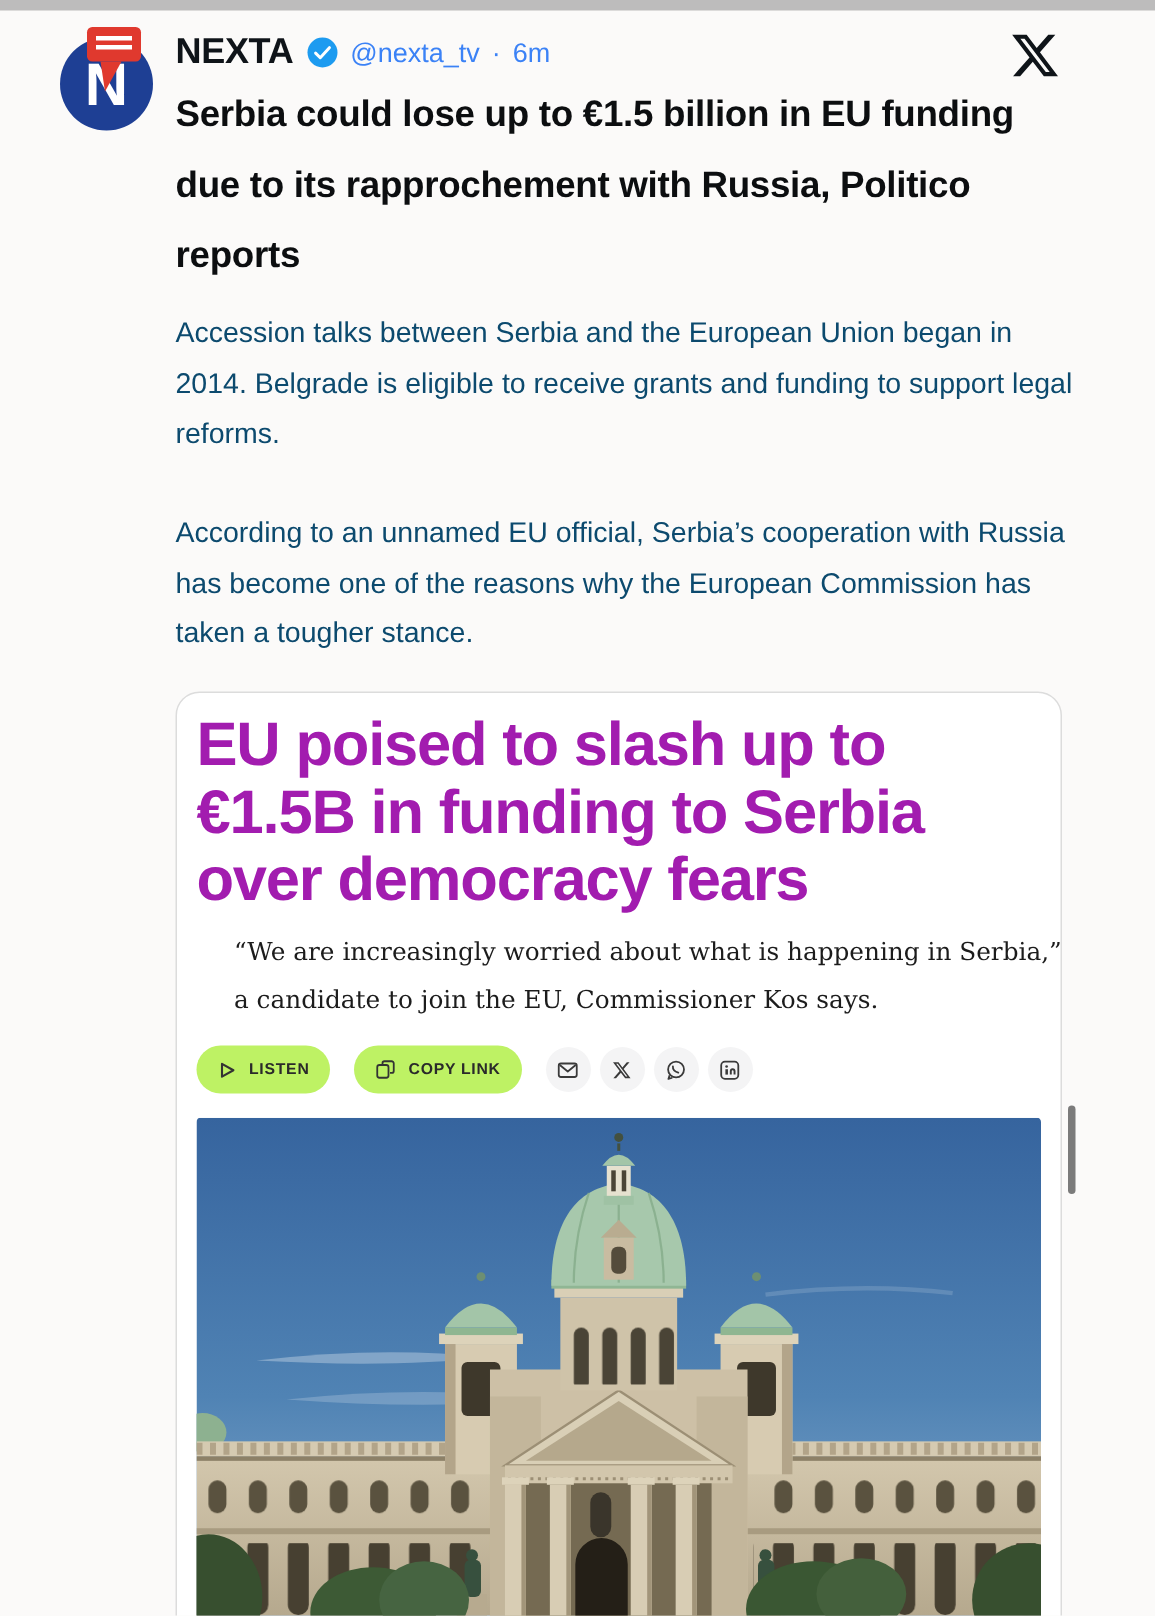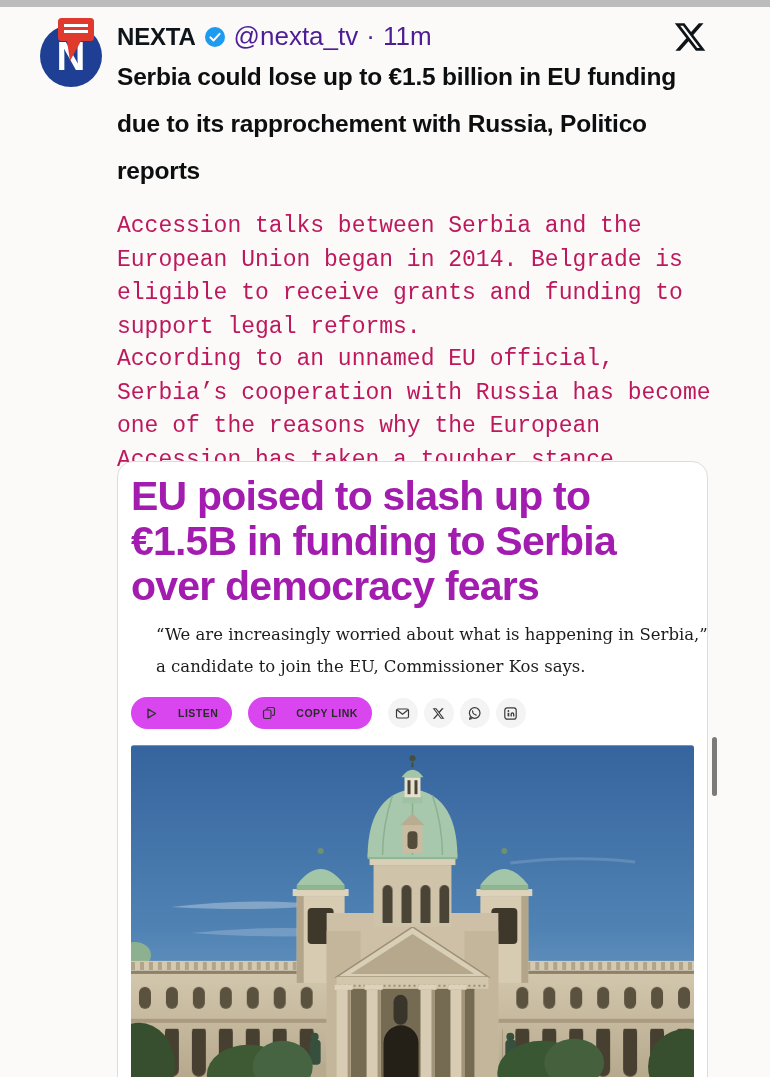--- a/index.html
+++ b/index.html
@@ -6,32 +6,32 @@
   body{
     width:770px;height:1077px;position:relative;overflow:hidden;
     background:#fbfaf9;font-family:"Liberation Sans",sans-serif;
     -webkit-font-smoothing:antialiased;
   }
   .topstrip{position:absolute;top:0;left:0;width:770px;height:7px;background:#bdbcbc;}
   .avatar{position:absolute;left:36px;top:16px;width:70px;height:74px;cursor:pointer;}
   .namerow{position:absolute;left:117px;top:21px;display:flex;align-items:center;gap:8px;white-space:nowrap;}
   .author{font-size:24px;font-weight:700;color:#0f1419;letter-spacing:-0.2px;cursor:pointer;}
   .badge{width:22px;height:22px;display:inline-block;}
-  .handle,.sep,.time{font-size:26px;color:#4c1d95;}
+  .handle,.sep,.time{font-size:18px;color:#3b82f6;}
   .xlogo{position:absolute;left:672px;top:20px;width:36px;height:34px;color:#0f1419;cursor:pointer;}
   .tweet-text{position:absolute;left:117px;top:53px;width:600px;
     font-size:24.5px;font-weight:700;line-height:47px;color:#0c0e10;letter-spacing:-0.2px;}
-  .para{position:absolute;left:117px;width:601px;font-size:23px;line-height:33.5px;color:#be185d;font-family:Liberation Mono, monospace;}
+  .para{position:absolute;left:117px;width:601px;font-size:19px;line-height:33.5px;color:#0c4a6e;}
   .para1{top:187px}.para2{top:320px}
   .card{position:absolute;left:117px;top:461px;width:591px;height:680px;box-sizing:border-box;
     background:#ffffff;border:1px solid #dcdcdc;border-radius:16px;padding:12px 13px;cursor:pointer;}
   .card-headline{font-size:41px;font-weight:700;line-height:45px;letter-spacing:-0.8px;color:#a21caf;}
   .card-dek{margin-top:10px;font-family:"DejaVu Serif",serif;font-size:16.5px;line-height:32px;color:#1c1c1c;width:565px;margin-left:25px;}
   .toolbar{margin-top:14px;display:flex;align-items:center;gap:16px;height:32px;}
-  .pill{display:flex;align-items:center;gap:20px;background:#d946ef;border-radius:17px;
+  .pill{display:flex;align-items:center;gap:8px;background:#bef264;border-radius:17px;
     padding:0 14px;height:32px;font-size:10.5px;font-weight:700;letter-spacing:0.5px;color:#2a2a2a;cursor:pointer;}
   .share-icons{display:flex;align-items:center;gap:6px;margin-left:0px;}
   .iconbtn{width:30px;height:30px;border-radius:50%;background:#f4f4f5;display:flex;
     align-items:center;justify-content:center;color:#3a3a3a;cursor:pointer;}
   .article-image{margin-top:16px;width:563px;height:338px;border-radius:3px;display:block;}
   .scrollthumb{position:absolute;left:712px;top:737px;width:5px;height:59px;background:#7b7b7b;border-radius:3px;cursor:grab;}
   svg{display:block;}
 </style>
 </head>
 <body>
@@ -54,32 +54,32 @@
 <div class="namerow">
   <span class="author">NEXTA</span>
   <span class="badge">
     <svg viewBox="0 0 22 22" width="22" height="22">
       <circle cx="11" cy="11" r="10" fill="#1d9bf0"></circle>
       <path d="M6.4 11.4 l3.1 3.1 l6.1-6.7" stroke="#ffffff" stroke-width="2" fill="none" stroke-linecap="round" stroke-linejoin="round"></path>
     </svg>
   </span>
   <span class="handle">@nexta_tv</span>
   <span class="sep">·</span>
-  <span class="time">11m</span>
+  <span class="time">6m</span>
 </div>
 
 <div class="xlogo">
   <svg viewBox="0 0 24 24" width="36" height="34" fill="currentColor">
     <path d="M18.244 2.25h3.308l-7.227 8.26 8.502 11.24H16.17l-5.214-6.817L4.99 21.75H1.68l7.73-8.835L1.254 2.25H8.08l4.713 6.231zm-1.161 17.52h1.833L7.084 4.126H5.117z"></path>
   </svg>
 </div>
 
 <div class="tweet-text">Serbia could lose up to €1.5 billion in EU funding due to its rapprochement with Russia, Politico reports</div>
 <p class="para para1">Accession talks between Serbia and the European Union began in 2014. Belgrade is eligible to receive grants and funding to support legal reforms.</p>
-<p class="para para2">According to an unnamed EU official, Serbia’s cooperation with Russia has become one of the reasons why the European Accession has taken a tougher stance.</p>
+<p class="para para2">According to an unnamed EU official, Serbia’s cooperation with Russia has become one of the reasons why the European Commission has taken a tougher stance.</p>
 
 <div class="card">
   <div class="card-headline">EU poised to slash up to €1.5B in funding to Serbia over democracy fears</div>
   <div class="card-dek">“We are increasingly worried about what is happening in Serbia,” a candidate to join the EU, Commissioner Kos says.</div>
 
   <div class="toolbar">
     <div class="pill">
       <svg viewBox="0 0 13 13" width="13" height="13">
         <path d="M3 2.2 L10.6 6.5 L3 10.8 Z" fill="none" stroke="#333333" stroke-width="1.4" stroke-linejoin="round"></path>
       </svg>

